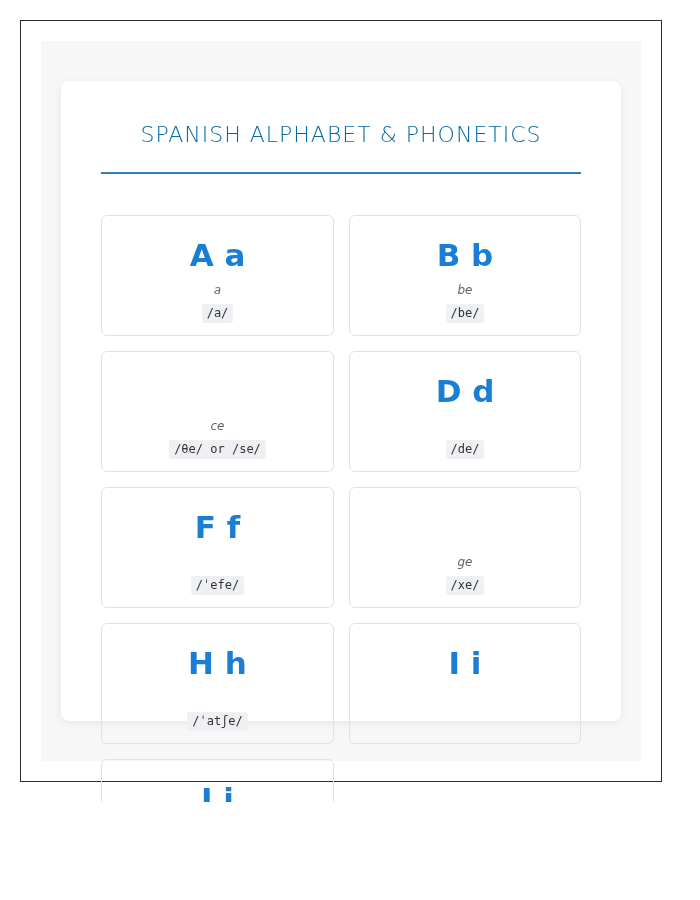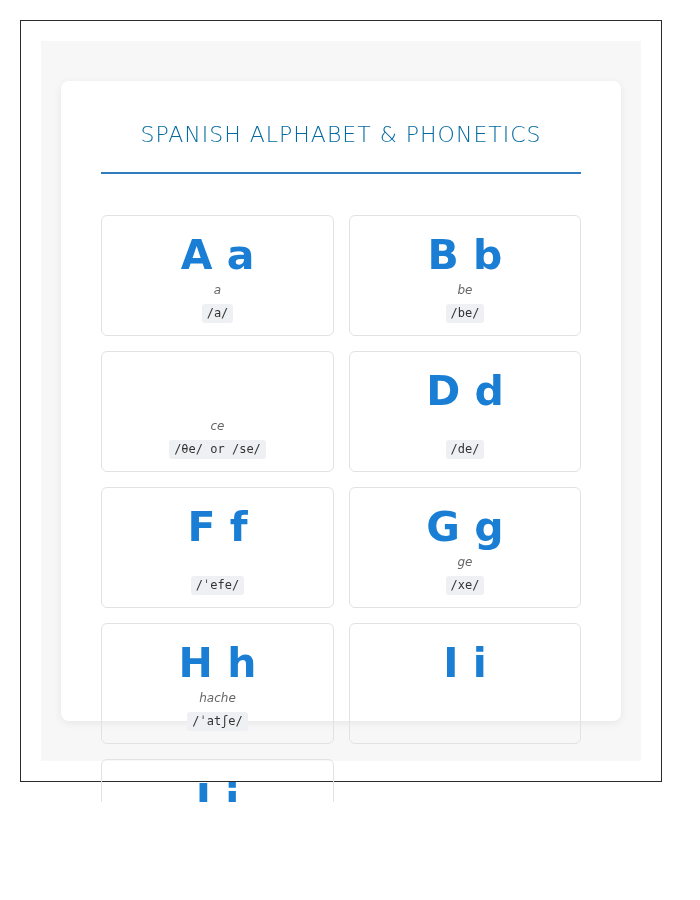--- a/index.html
+++ b/index.html
@@ -16,21 +16,21 @@
            font-family: "DejaVu Sans", sans-serif; font-weight: 200; font-size: 22px;
            letter-spacing: 1px; color: #0369a1; text-transform: uppercase;
            -webkit-text-stroke: 0; }
   .rule { position: absolute; left: 101px; top: 172px; width: 480px; height: 2px;
           background: #2f7dbd; }
   .clip { position: absolute; left: 0; top: 0; width: 700px; height: 802px; overflow: hidden; }
   .grid { position: absolute; left: 101px; top: 215px; width: 480px;
           display: grid; grid-template-columns: 233px 232px; column-gap: 15px; row-gap: 15px; }
   .letter-card { height: 119px; border: 1px solid #e2e2e2; border-radius: 6px;
                  box-sizing: border-box; height: 121px; text-align: center; position: relative; }
-  .letter { position: absolute; left: 0; right: 0; top: 20px; font-size: 41px; font-weight: bold;
+  .letter { position: absolute; left: 0; right: 0; top: 20px; font-size: 31px; font-weight: bold;
             color: #1a7fd4; line-height: 38px; }
   .name { position: absolute; left: 0; right: 0; top: 67px; font-size: 12px; font-style: italic;
           color: #666666; line-height: 14px; }
   .ipa-wrap { position: absolute; left: 0; right: 0; top: 86px; text-align: center; }
   .ipa { display: inline-block; font-family: "DejaVu Sans Mono", monospace; font-size: 12px;
          color: #333333; background: #eef0f3; border-radius: 3px; padding: 2px 5px; line-height: 15px; }
 </style>
 </head>
 <body>
 
@@ -58,27 +58,25 @@
     </div>
     <div class="letter-card">
       <div class="letter">D d</div>
       <div class="ipa-wrap"><span class="ipa">/de/</span></div>
     </div>
     <div class="letter-card">
       <div class="letter">F f</div>
       <div class="ipa-wrap"><span class="ipa">/ˈefe/</span></div>
     </div>
     <div class="letter-card">
-      <div class="letter">G g</div>
       <div class="name">ge</div>
       <div class="ipa-wrap"><span class="ipa">/xe/</span></div>
     </div>
     <div class="letter-card">
       <div class="letter">H h</div>
-      <div class="name">hache</div>
       <div class="ipa-wrap"><span class="ipa">/ˈatʃe/</span></div>
     </div>
     <div class="letter-card">
       <div class="letter">I i</div>
     </div>
     <div class="letter-card">
       <div class="letter">I i</div>
     </div>
   </div>
 </div>

